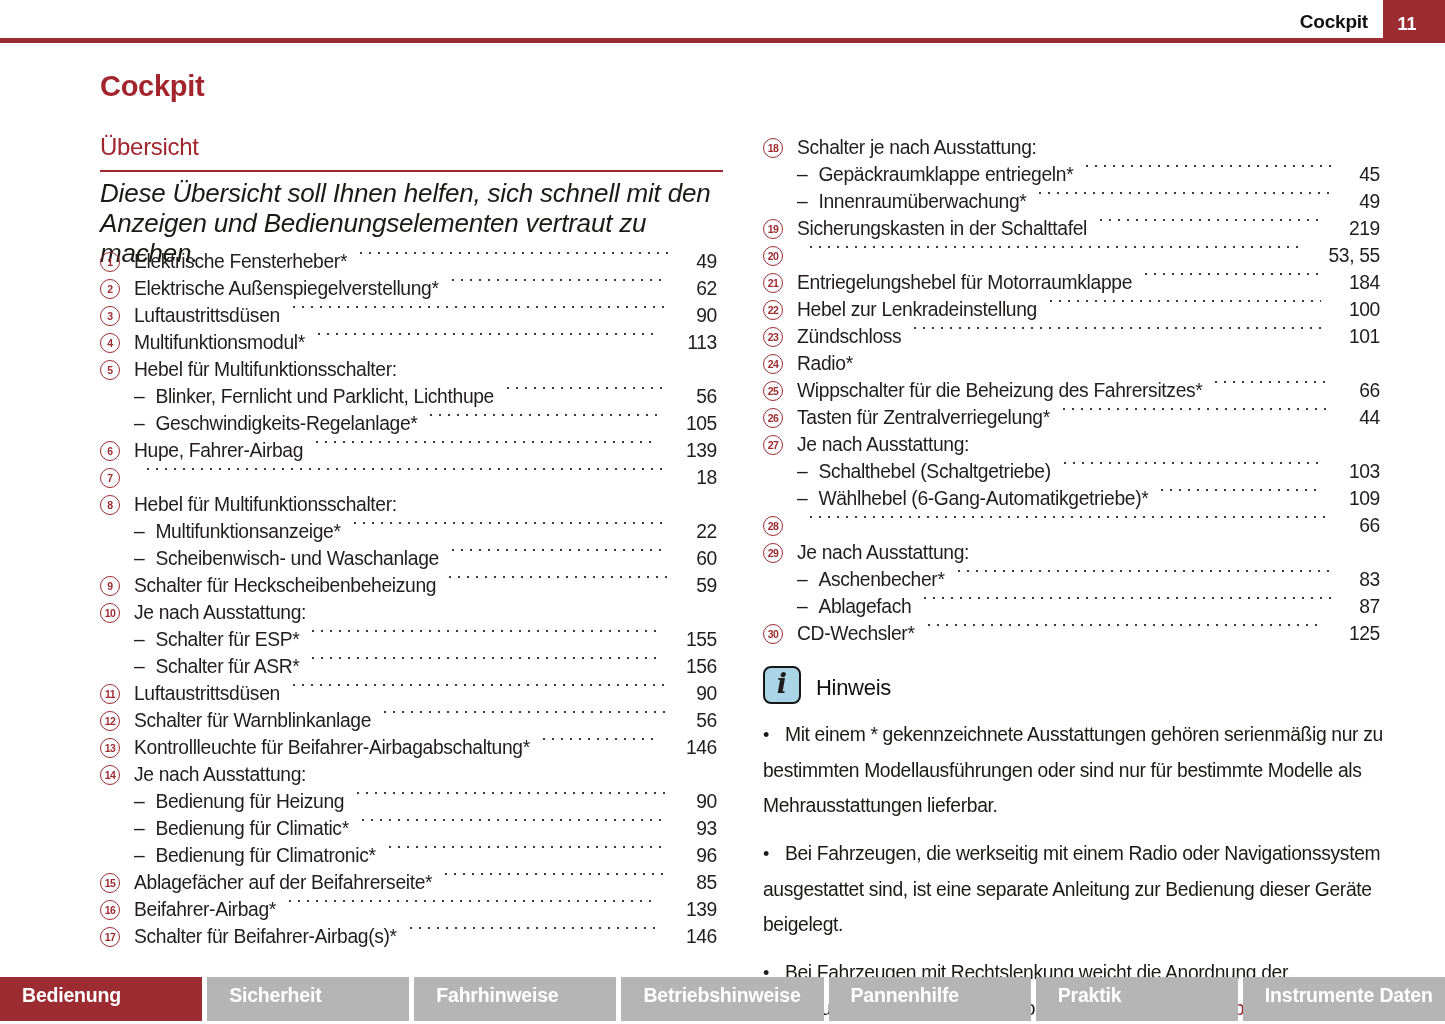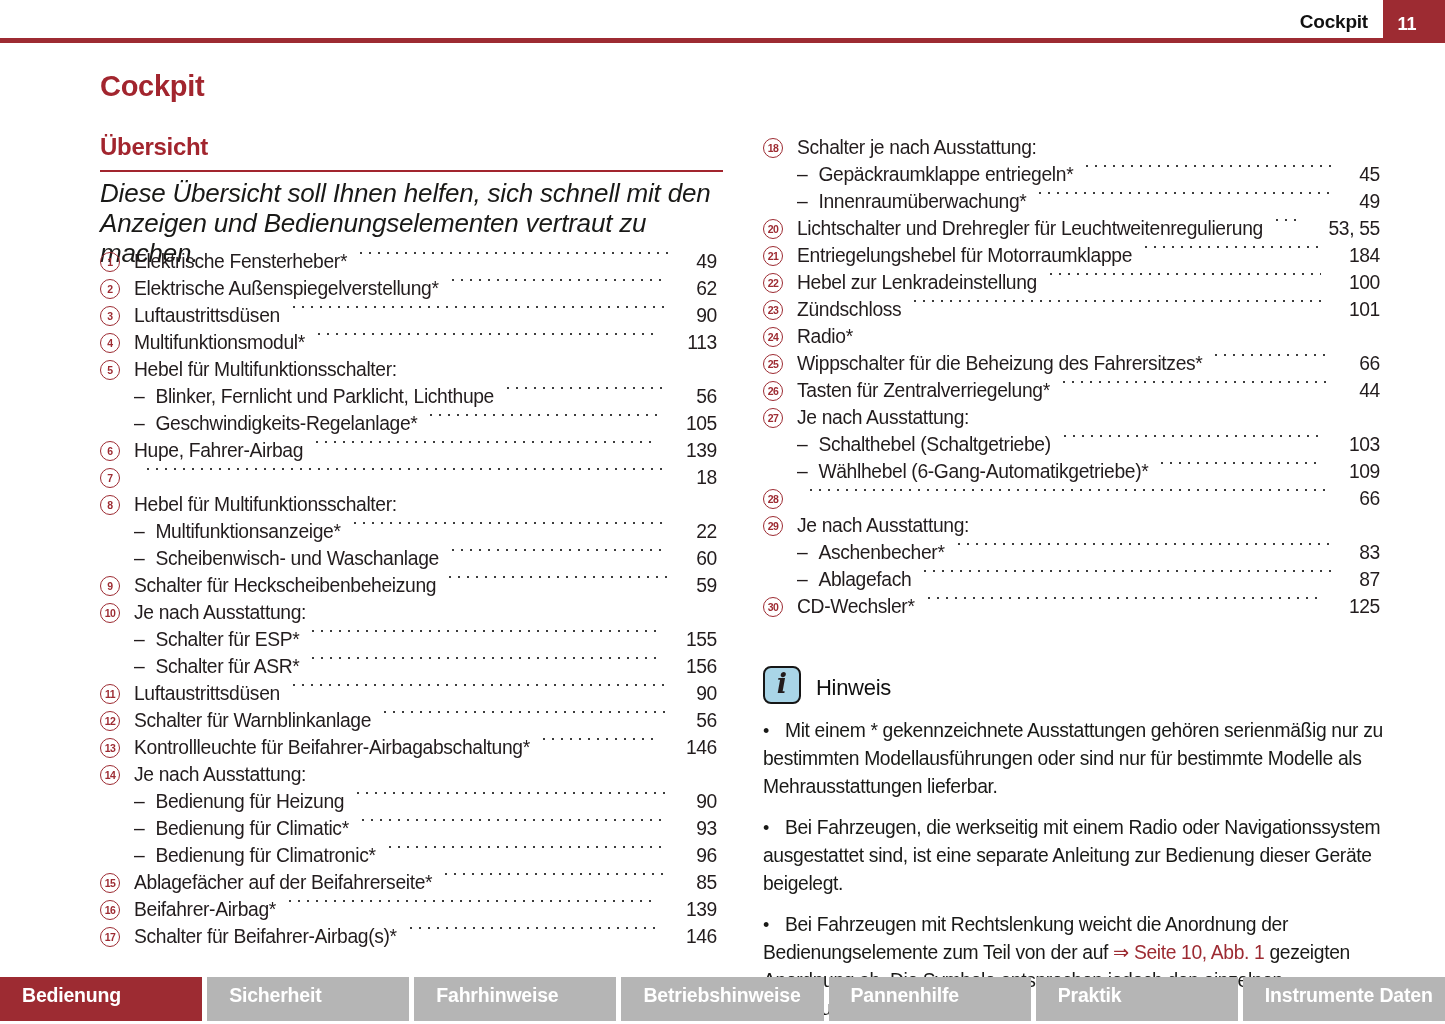--- a/index.html
+++ b/index.html
@@ -14,21 +14,21 @@
     font-family:"Liberation Sans",sans-serif;
   }
   
   .header-rule{position:absolute;left:0;top:38px;width:1445px;height:5px;background:var(--accent)}
   .header-title{position:absolute;top:11px;right:77px;font-size:19px;font-weight:bold;color:#111;letter-spacing:-0.2px}
   .page-box{position:absolute;top:0;left:1383px;width:62px;height:43px;background:var(--accent);
     color:#fff;font-weight:bold;font-size:18px;display:flex;align-items:center;justify-content:center;padding-top:6px;padding-right:14px}
   
   .h1{position:absolute;left:100px;top:70px;font-size:29px;font-weight:bold;color:var(--heading);letter-spacing:-0.3px}
   .h2-wrap{position:absolute;left:100px;top:133px;width:623px;border-bottom:2px solid var(--heading);padding-bottom:9px}
-  .h2{font-size:24px;font-weight:bold;color:var(--heading);letter-spacing:-0.3px}
+  .h2{font-size:24px;font-weight:normal;color:var(--heading);letter-spacing:-0.3px}
   .intro{position:absolute;left:100px;top:178px;width:623px;font-style:italic;font-size:26px;line-height:30px;color:#191917;letter-spacing:-0.2px}
   
   .col{position:absolute;width:617px;font-size:19.3px;letter-spacing:-0.35px}
   .col-left{left:100px;top:248px}
   .col-right{left:763px;top:134px}
   .row{display:flex;align-items:center;height:27px}
   .circle{flex:none;width:20px;height:20px;border:1.5px solid var(--accent);border-radius:50%;
     color:var(--accent);font-size:10.5px;font-weight:bold;display:flex;align-items:center;justify-content:center;
     margin-right:14px;letter-spacing:-0.5px}
   .line{flex:1;display:flex;align-items:flex-start;min-width:0}
@@ -40,21 +40,21 @@
     background-size:9px 4px;background-repeat:repeat-x;background-position:left bottom}
   .pg{flex:none;white-space:nowrap}
   
   .note{position:absolute;left:763px;top:666px;width:623px}
   .note-head{display:flex;align-items:flex-end}
   .note-icon{width:38px;height:38px;background:var(--note-icon-bg);border:2.5px solid #161616;border-radius:8px;
     display:flex;align-items:center;justify-content:center}
   .note-icon span{font-family:"DejaVu Serif",serif;font-style:italic;font-weight:bold;font-size:27px;line-height:1;transform:translateY(-2px)}
   .note-title{margin-left:15px;font-size:22px;font-weight:normal;color:#111;padding-bottom:3px;letter-spacing:-0.3px}
   .note-body{margin-top:13px}
-  .note-body p{margin:12px 0 13px 0;font-size:19.3px;line-height:28px;letter-spacing:-0.35px;color:#191917}
+  .note-body p{margin:12px 0 13px 0;font-size:19.3px;line-height:35px;letter-spacing:-0.35px;color:#191917}
   .bullet-marker{font-size:18px;margin-right:16px}
   .ref-link{color:var(--accent)}
   .end-mark{color:var(--accent);font-size:16px;margin-left:5px}
   
   .footer{position:absolute;left:0;top:977px;width:1445px;height:44px;display:flex;gap:5px}
   .tab{flex:1;background:var(--tab-inactive);color:#fff;font-weight:bold;font-size:19.5px;
     padding:7px 0 0 22px;letter-spacing:-0.2px}
   .tab.active{background:var(--accent)}
 </style>
 </head>
@@ -290,23 +290,30 @@
     </div>
     <div class="row sub">
       <span class="line">
         <span class="dash">–</span>
         <span class="lbl">Innenraumüberwachung*</span>
         <span class="dots"></span>
         <span class="pg">49</span>
       </span>
     </div>
     <div class="row">
+      <span class="circle">19</span>
+      <span class="line">
+        <span class="lbl">Sicherungskasten in der Schalttafel</span>
+        <span class="dots"></span>
+        <span class="pg">219</span>
+      </span>
+    </div>
+    <div class="row">
       <span class="circle">20</span>
       <span class="line">
-        <span class="lbl">Lichtschalter und Drehregler für Leuchtweitenregulierung</span>
         <span class="dots"></span>
         <span class="pg">53, 55</span>
       </span>
     </div>
     <div class="row">
       <span class="circle">21</span>
       <span class="line">
         <span class="lbl">Entriegelungshebel für Motorraumklappe</span>
         <span class="dots"></span>
         <span class="pg">184</span>

